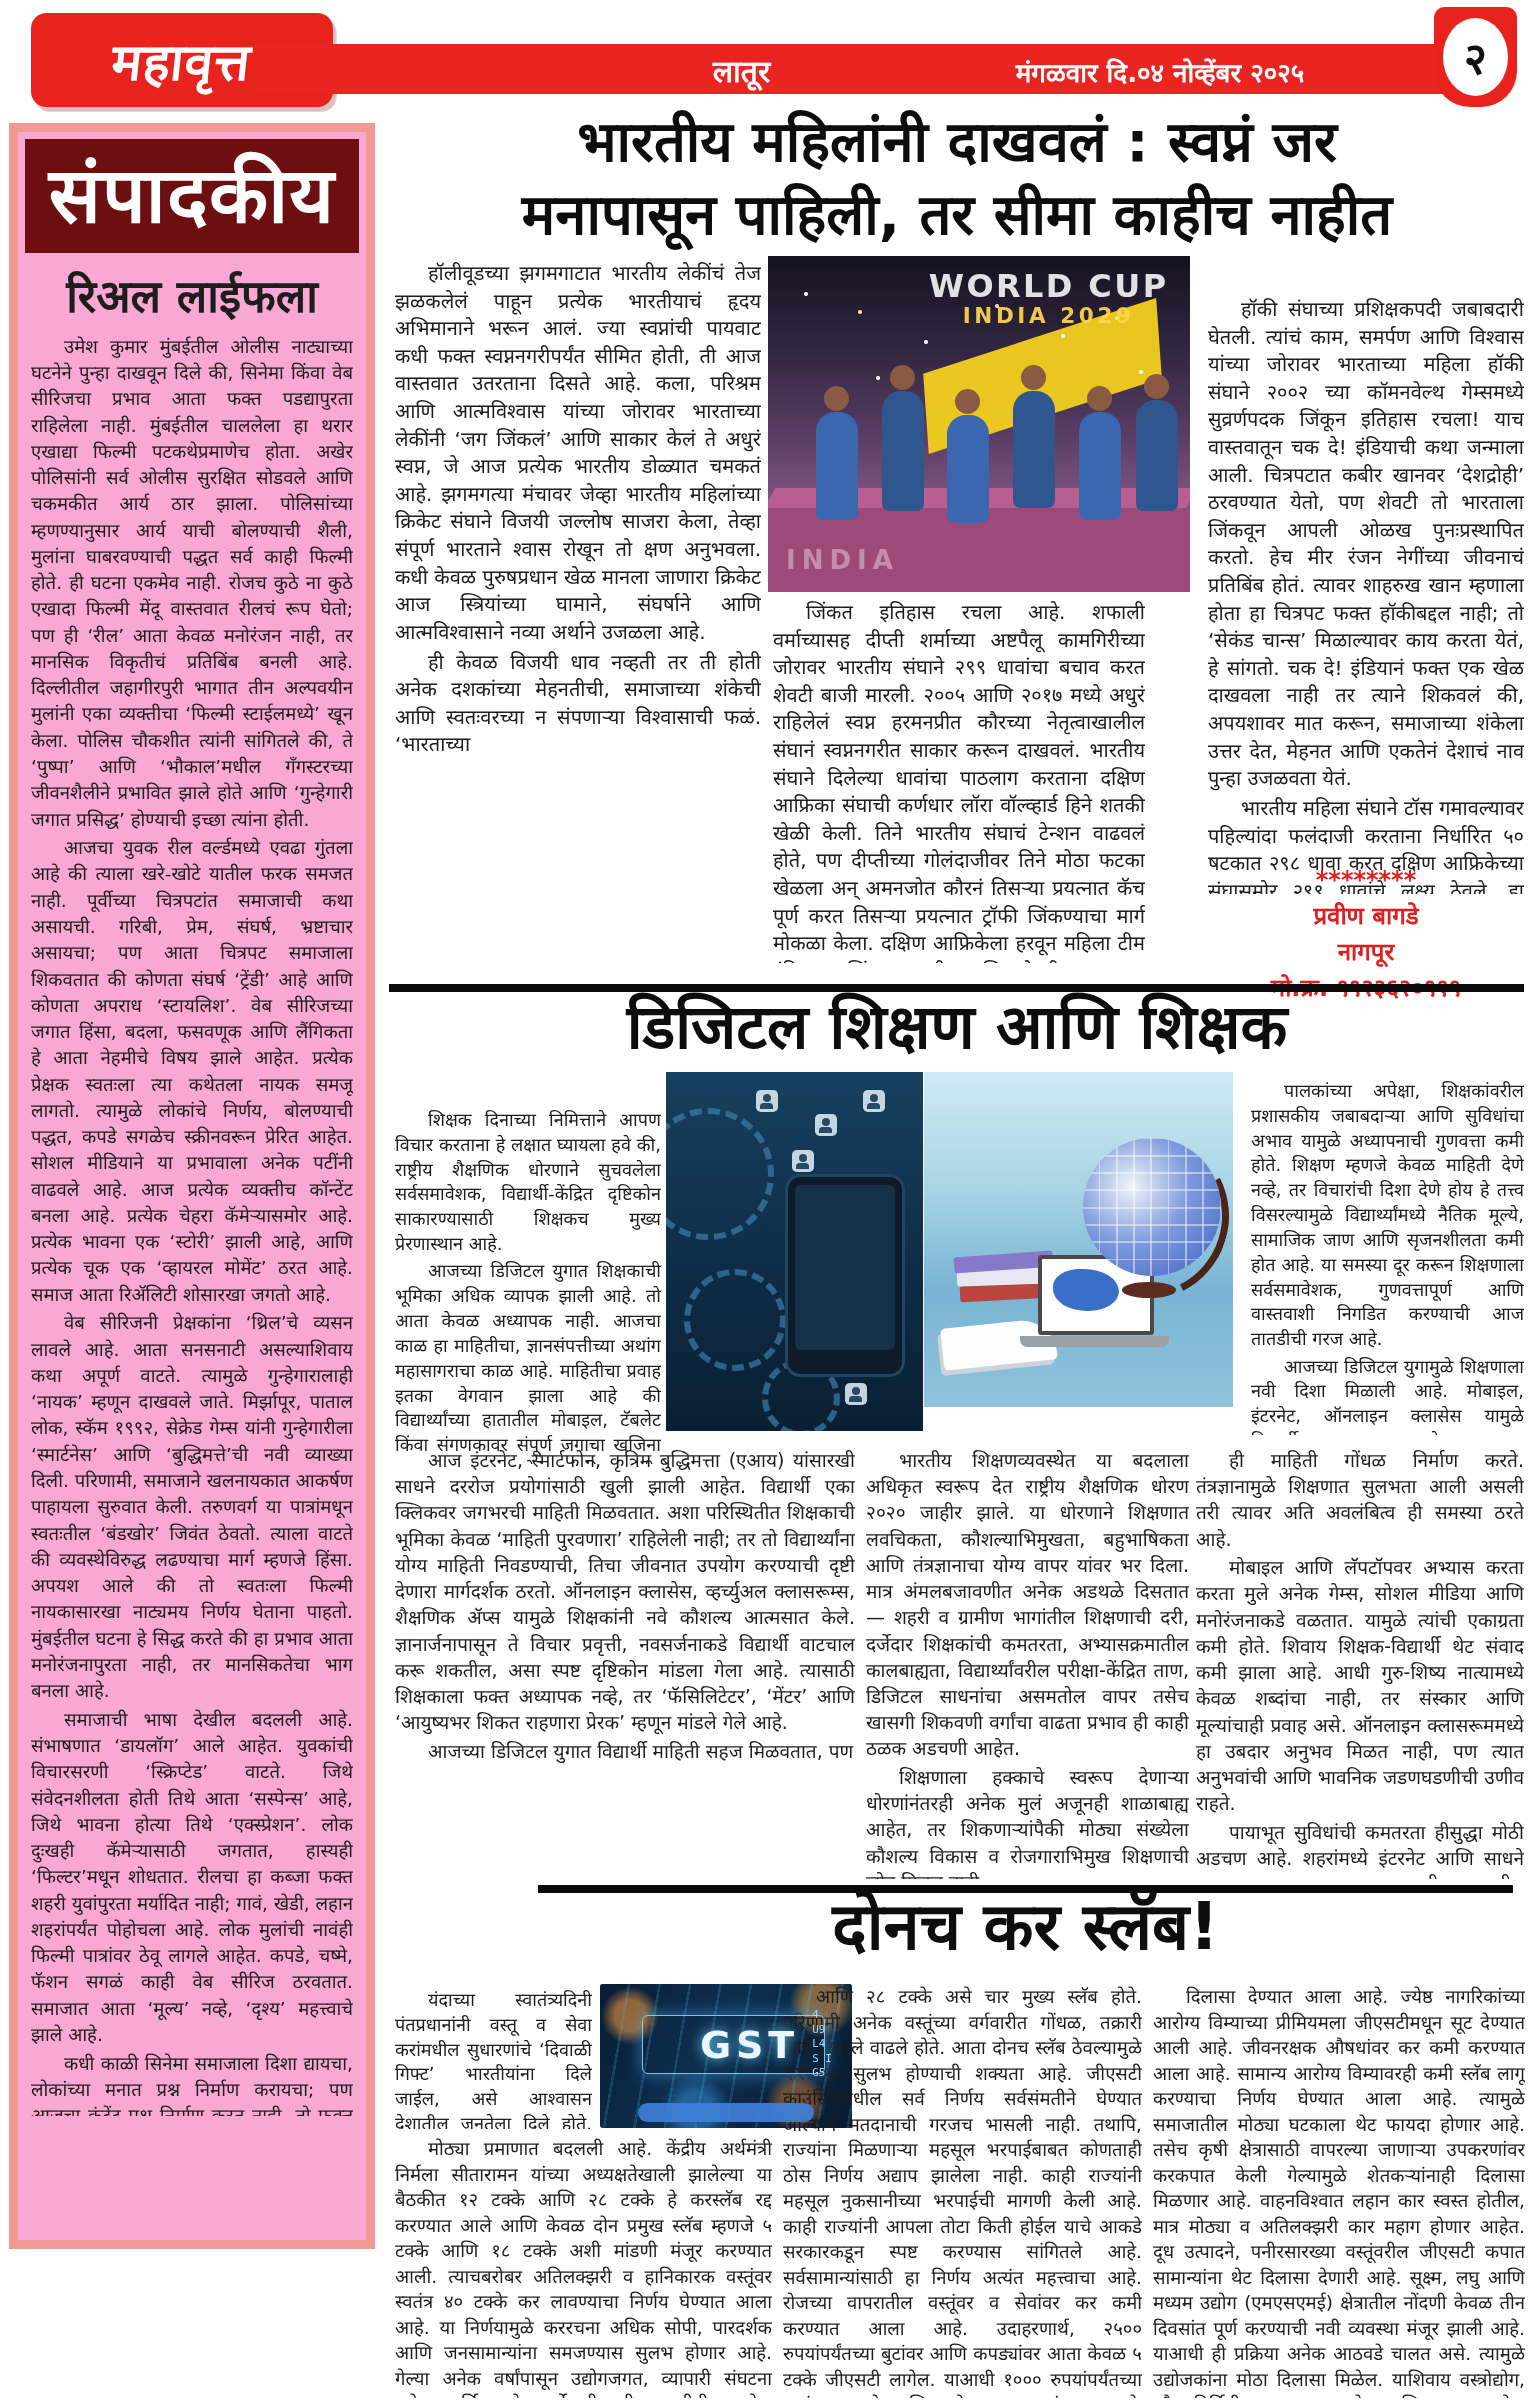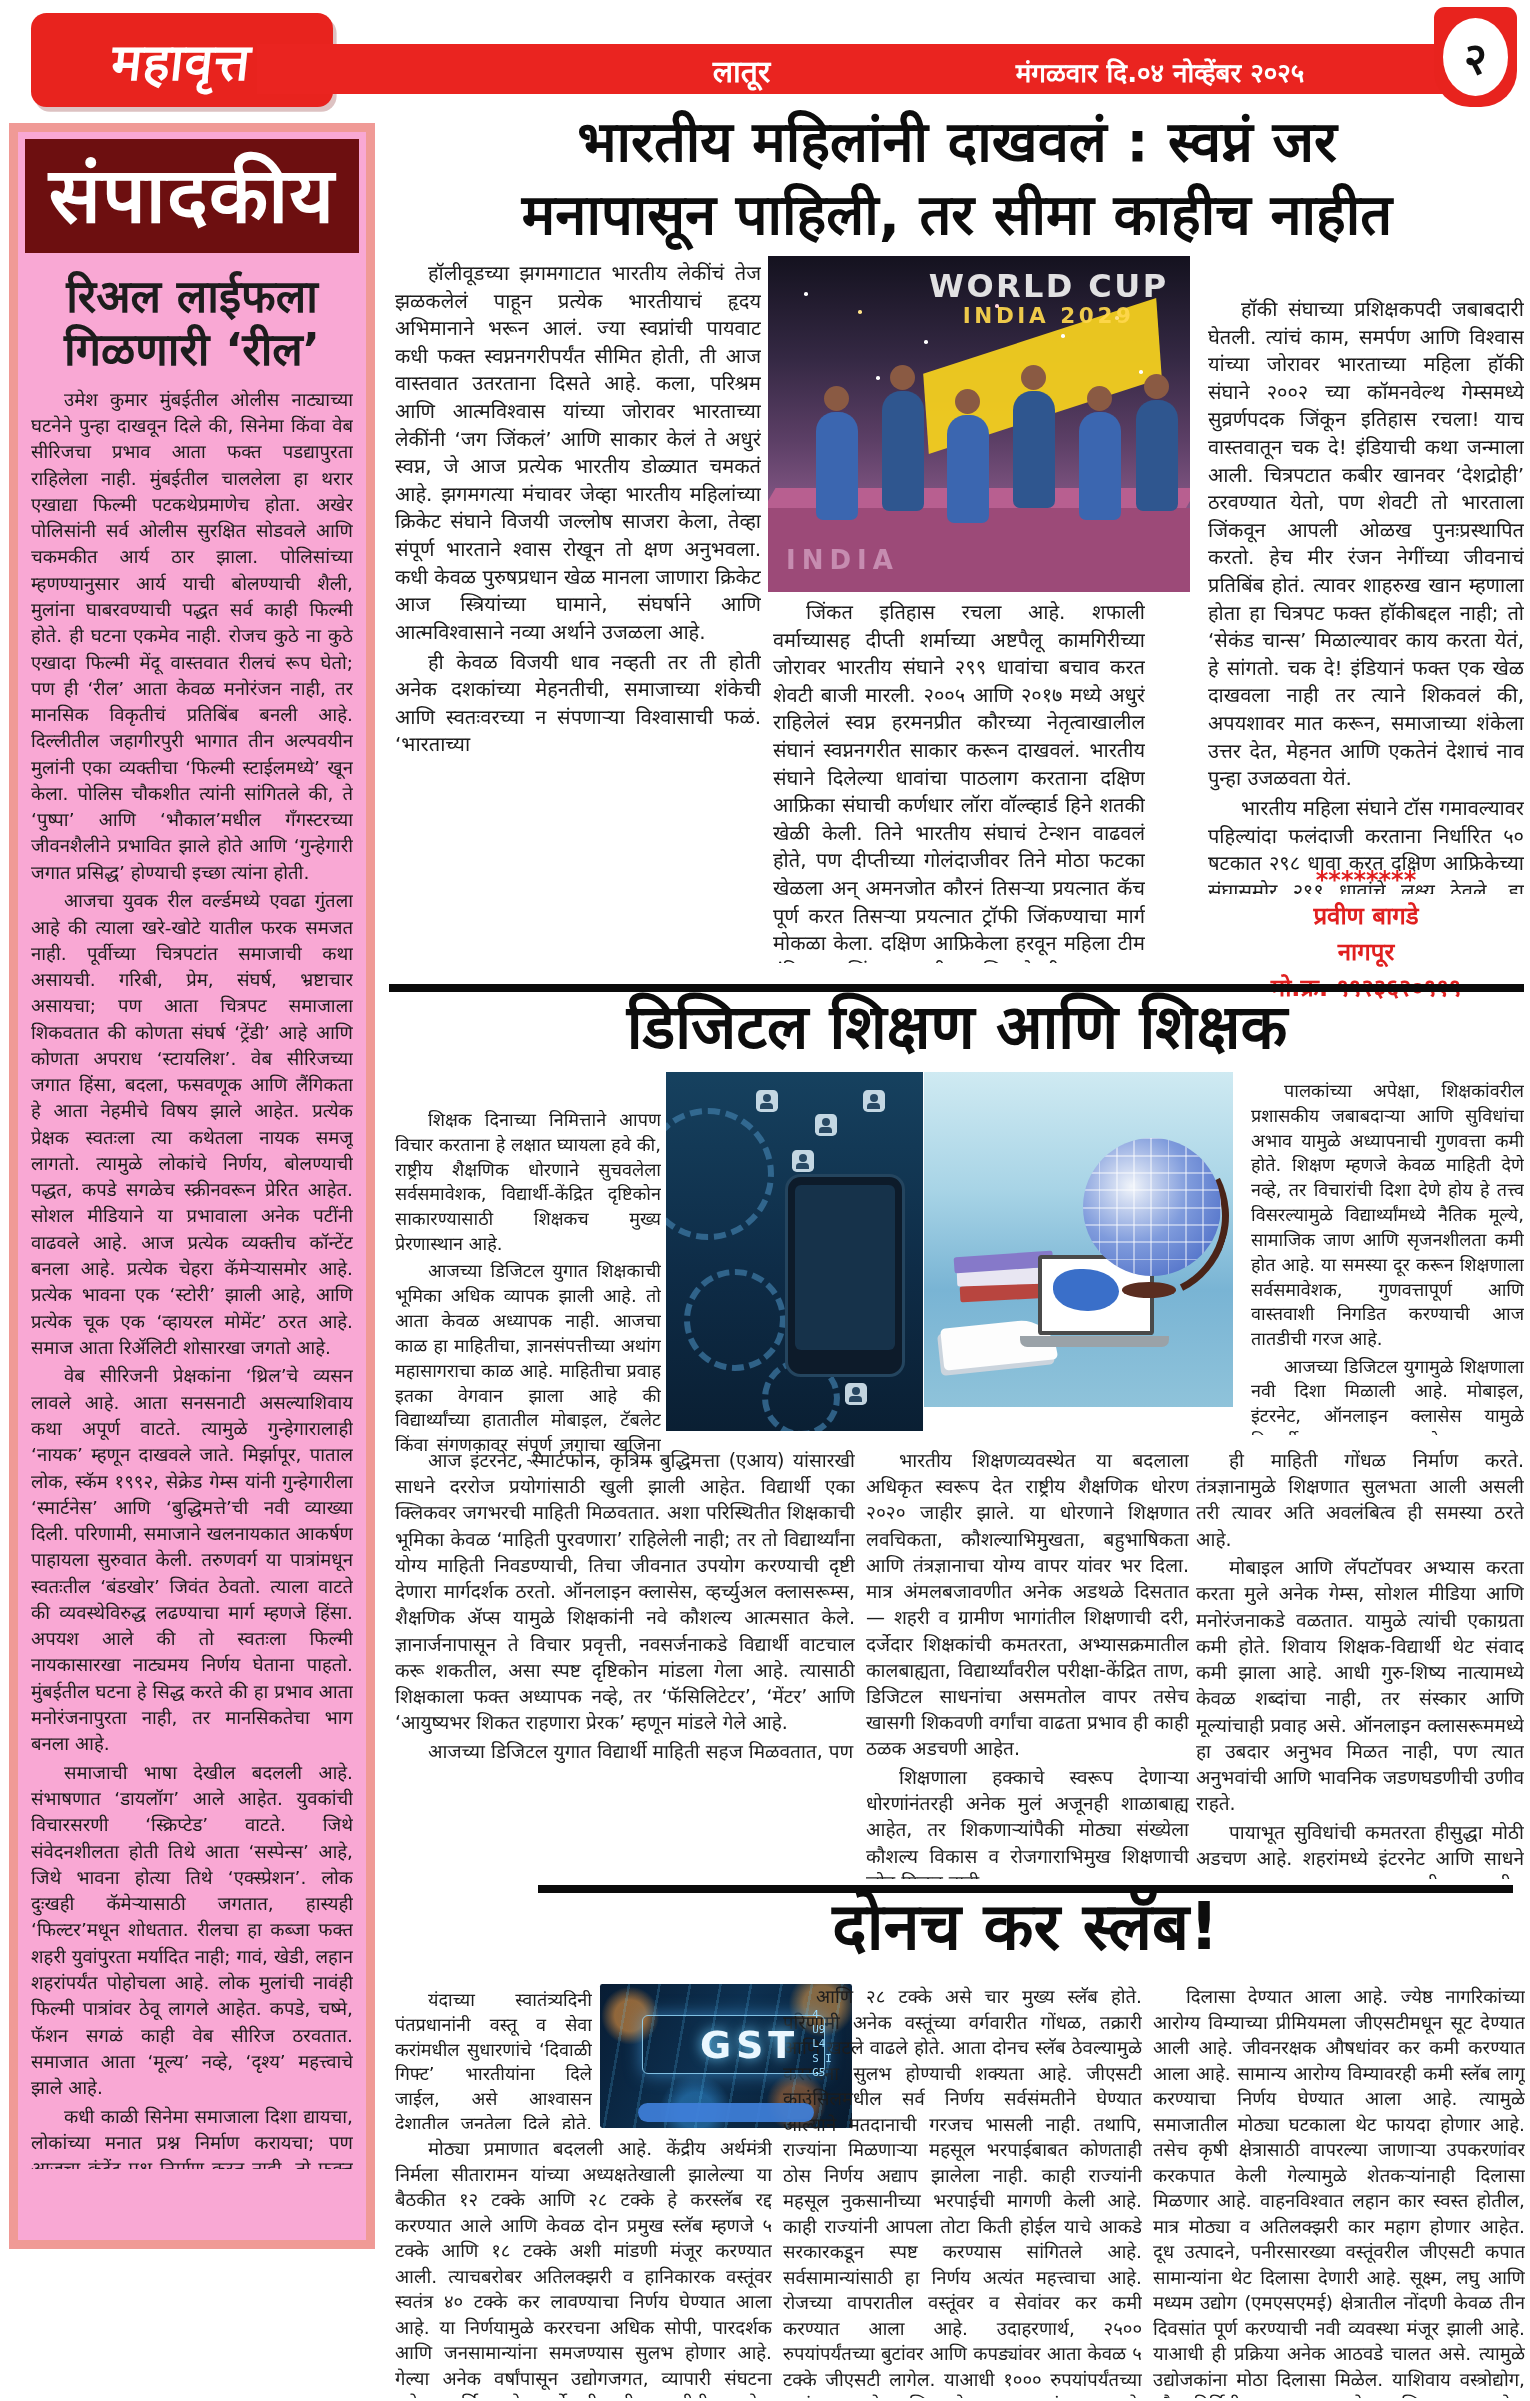--- a/index.html
+++ b/index.html
@@ -114,21 +114,20 @@
   <div class="band-city">लातूर</div>
   <div class="band-date">मंगळवार दि.०४ नोव्हेंबर  २०२५</div>
   <div class="page-badge">
     <div class="badge-circle">२</div>
   </div>
 
   <div class="ed-box">
     <div class="ed-label">संपादकीय</div>
     <div class="ed-title">
       <div>रिअल लाईफला</div>
-      <div>गिळणारी ‘रील’</div>
     </div>
     <div class="ed-body">
         <p>उमेश कुमार मुंबईतील ओलीस नाट्याच्या घटनेने पुन्हा दाखवून दिले की, सिनेमा किंवा वेब सीरिजचा प्रभाव आता फक्त पडद्यापुरता राहिलेला नाही. मुंबईतील चाललेला हा थरार एखाद्या फिल्मी पटकथेप्रमाणेच होता. अखेर पोलिसांनी सर्व ओलीस सुरक्षित सोडवले आणि चकमकीत आर्य ठार झाला. पोलिसांच्या म्हणण्यानुसार आर्य याची बोलण्याची शैली, मुलांना घाबरवण्याची पद्धत सर्व काही फिल्मी होते. ही घटना एकमेव नाही. रोजच कुठे ना कुठे एखादा फिल्मी मेंदू वास्तवात रीलचं रूप घेतो; पण ही ‘रील’ आता केवळ मनोरंजन नाही, तर मानसिक विकृतीचं प्रतिबिंब बनली आहे. दिल्लीतील जहागीरपुरी भागात तीन अल्पवयीन मुलांनी एका व्यक्तीचा ‘फिल्मी स्टाईलमध्ये’ खून केला. पोलिस चौकशीत त्यांनी सांगितले की, ते ‘पुष्पा’ आणि ‘भौकाल’मधील गँगस्टरच्या जीवनशैलीने प्रभावित झाले होते आणि ‘गुन्हेगारी जगात प्रसिद्ध’ होण्याची इच्छा त्यांना होती.</p>
         <p>आजचा युवक रील वर्ल्डमध्ये एवढा गुंतला आहे की त्याला खरे-खोटे यातील फरक समजत नाही. पूर्वीच्या चित्रपटांत समाजाची कथा असायची. गरिबी, प्रेम, संघर्ष, भ्रष्टाचार असायचा; पण आता चित्रपट समाजाला शिकवतात की कोणता संघर्ष ‘ट्रेंडी’ आहे आणि कोणता अपराध ‘स्टायलिश’. वेब सीरिजच्या जगात हिंसा, बदला, फसवणूक आणि लैंगिकता हे आता नेहमीचे विषय झाले आहेत. प्रत्येक प्रेक्षक स्वतःला त्या कथेतला नायक समजू लागतो. त्यामुळे लोकांचे निर्णय, बोलण्याची पद्धत, कपडे सगळेच स्क्रीनवरून प्रेरित आहेत. सोशल मीडियाने या प्रभावाला अनेक पटींनी वाढवले आहे. आज प्रत्येक व्यक्तीच कॉन्टेंट बनला आहे. प्रत्येक चेहरा कॅमेऱ्यासमोर आहे. प्रत्येक भावना एक ‘स्टोरी’ झाली आहे, आणि प्रत्येक चूक एक ‘व्हायरल मोमेंट’ ठरत आहे. समाज आता रिॲलिटी शोसारखा जगतो आहे.</p>
         <p>वेब सीरिजनी प्रेक्षकांना ‘थ्रिल’चे व्यसन लावले आहे. आता सनसनाटी असल्याशिवाय कथा अपूर्ण वाटते. त्यामुळे गुन्हेगारालाही ‘नायक’ म्हणून दाखवले जाते. मिर्झापूर, पाताल लोक, स्कॅम १९९२, सेक्रेड गेम्स यांनी गुन्हेगारीला ‘स्मार्टनेस’ आणि ‘बुद्धिमत्ते’ची नवी व्याख्या दिली. परिणामी, समाजाने खलनायकात आकर्षण पाहायला सुरुवात केली. तरुणवर्ग या पात्रांमधून स्वतःतील ‘बंडखोर’ जिवंत ठेवतो. त्याला वाटते की व्यवस्थेविरुद्ध लढण्याचा मार्ग म्हणजे हिंसा. अपयश आले की तो स्वतःला फिल्मी नायकासारखा नाट्यमय निर्णय घेताना पाहतो. मुंबईतील घटना हे सिद्ध करते की हा प्रभाव आता मनोरंजनापुरता नाही, तर मानसिकतेचा भाग बनला आहे.</p>
         <p>समाजाची भाषा देखील बदलली आहे. संभाषणात ‘डायलॉग’ आले आहेत. युवकांची विचारसरणी ‘स्क्रिप्टेड’ वाटते. जिथे संवेदनशीलता होती तिथे आता ‘सस्पेन्स’ आहे, जिथे भावना होत्या तिथे ‘एक्स्प्रेशन’. लोक दुःखही कॅमेऱ्यासाठी जगतात, हास्यही ‘फिल्टर’मधून शोधतात. रीलचा हा कब्जा फक्त शहरी युवांपुरता मर्यादित नाही; गावं, खेडी, लहान शहरांपर्यंत पोहोचला आहे. लोक मुलांची नावंही फिल्मी पात्रांवर ठेवू लागले आहेत. कपडे, चष्मे, फॅशन सगळं काही वेब सीरिज ठरवतात. समाजात आता ‘मूल्य’ नव्हे, ‘दृश्य’ महत्त्वाचे झाले आहे.</p>
         <p>कधी काळी सिनेमा समाजाला दिशा द्यायचा, लोकांच्या मनात प्रश्न निर्माण करायचा; पण आजचा कंटेंट प्रश्न निर्माण करत नाही, तो फक्त उत्तेजना निर्माण करतो. ओटीटी प्लॅटफॉर्म्सनी या स्वातंत्र्याला ‘अमर्याद’ केलं आहे. ना सेंसर, ना मर्यादा, फक्त ‘क्लिक करा आणि पाहा’. मनोरंजनाच्या नावाखाली आता ‘मनोविज्ञानाचा खेळ’ सुरू आहे. बाजाराला समाज नको, प्रेक्षक हवेत. आणि प्रेक्षक तोच जो भावना नाही तर दृश्यांनी प्रभावित होतो. अशा प्रकारे सिनेमाने समाजाला नव्हे, तर विचारांनाच स्क्रीनवर कैद करून ठेवले आहे.</p>
       </div>
   </div>
 

